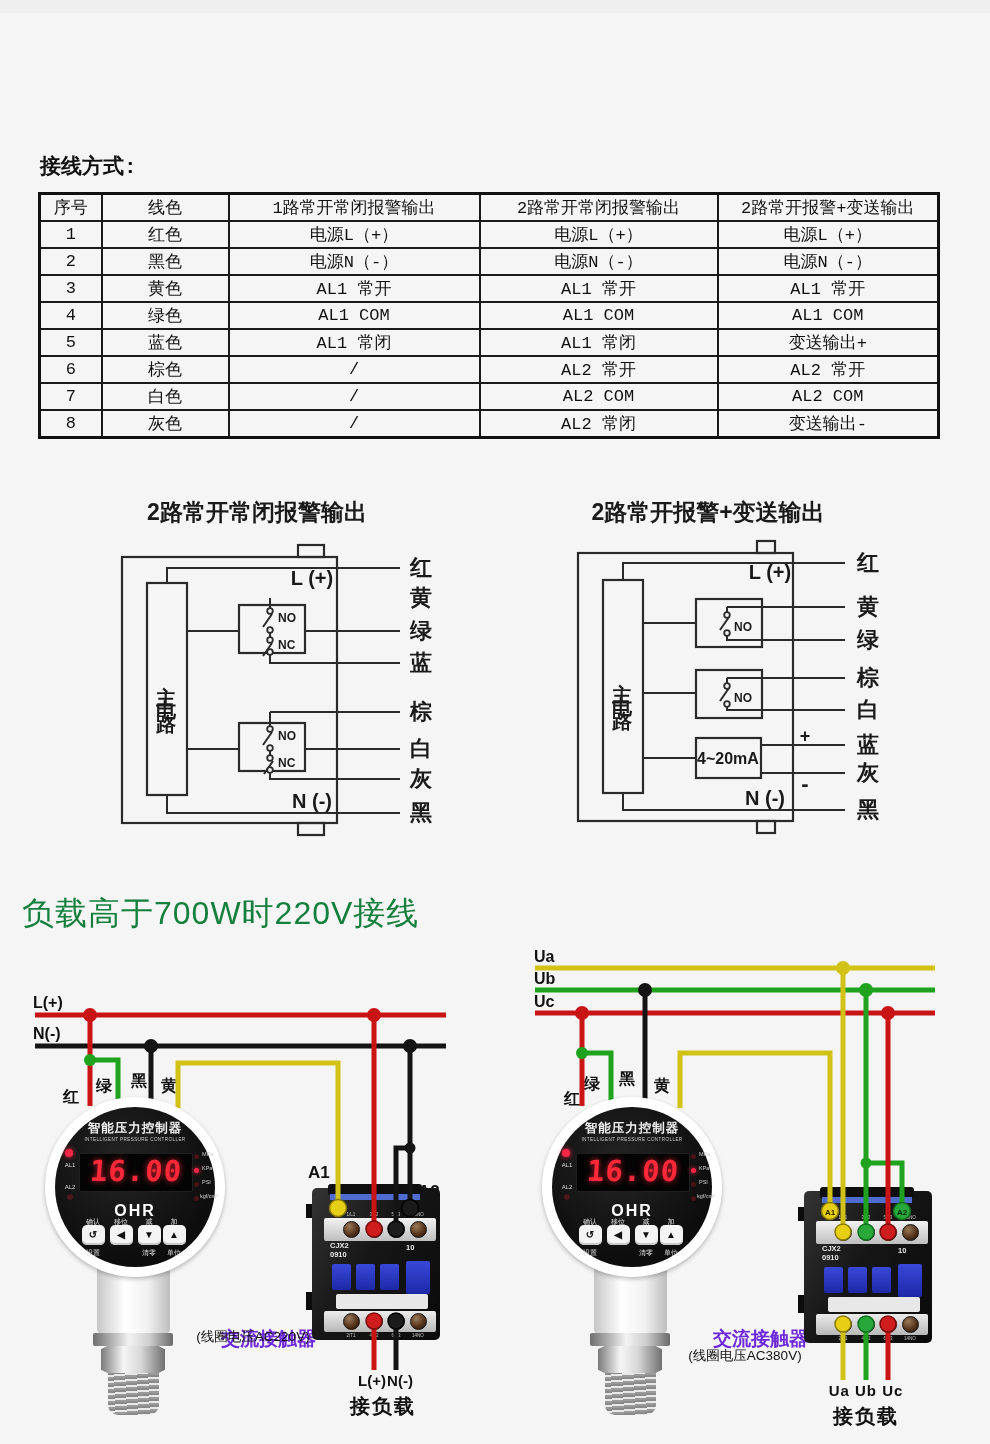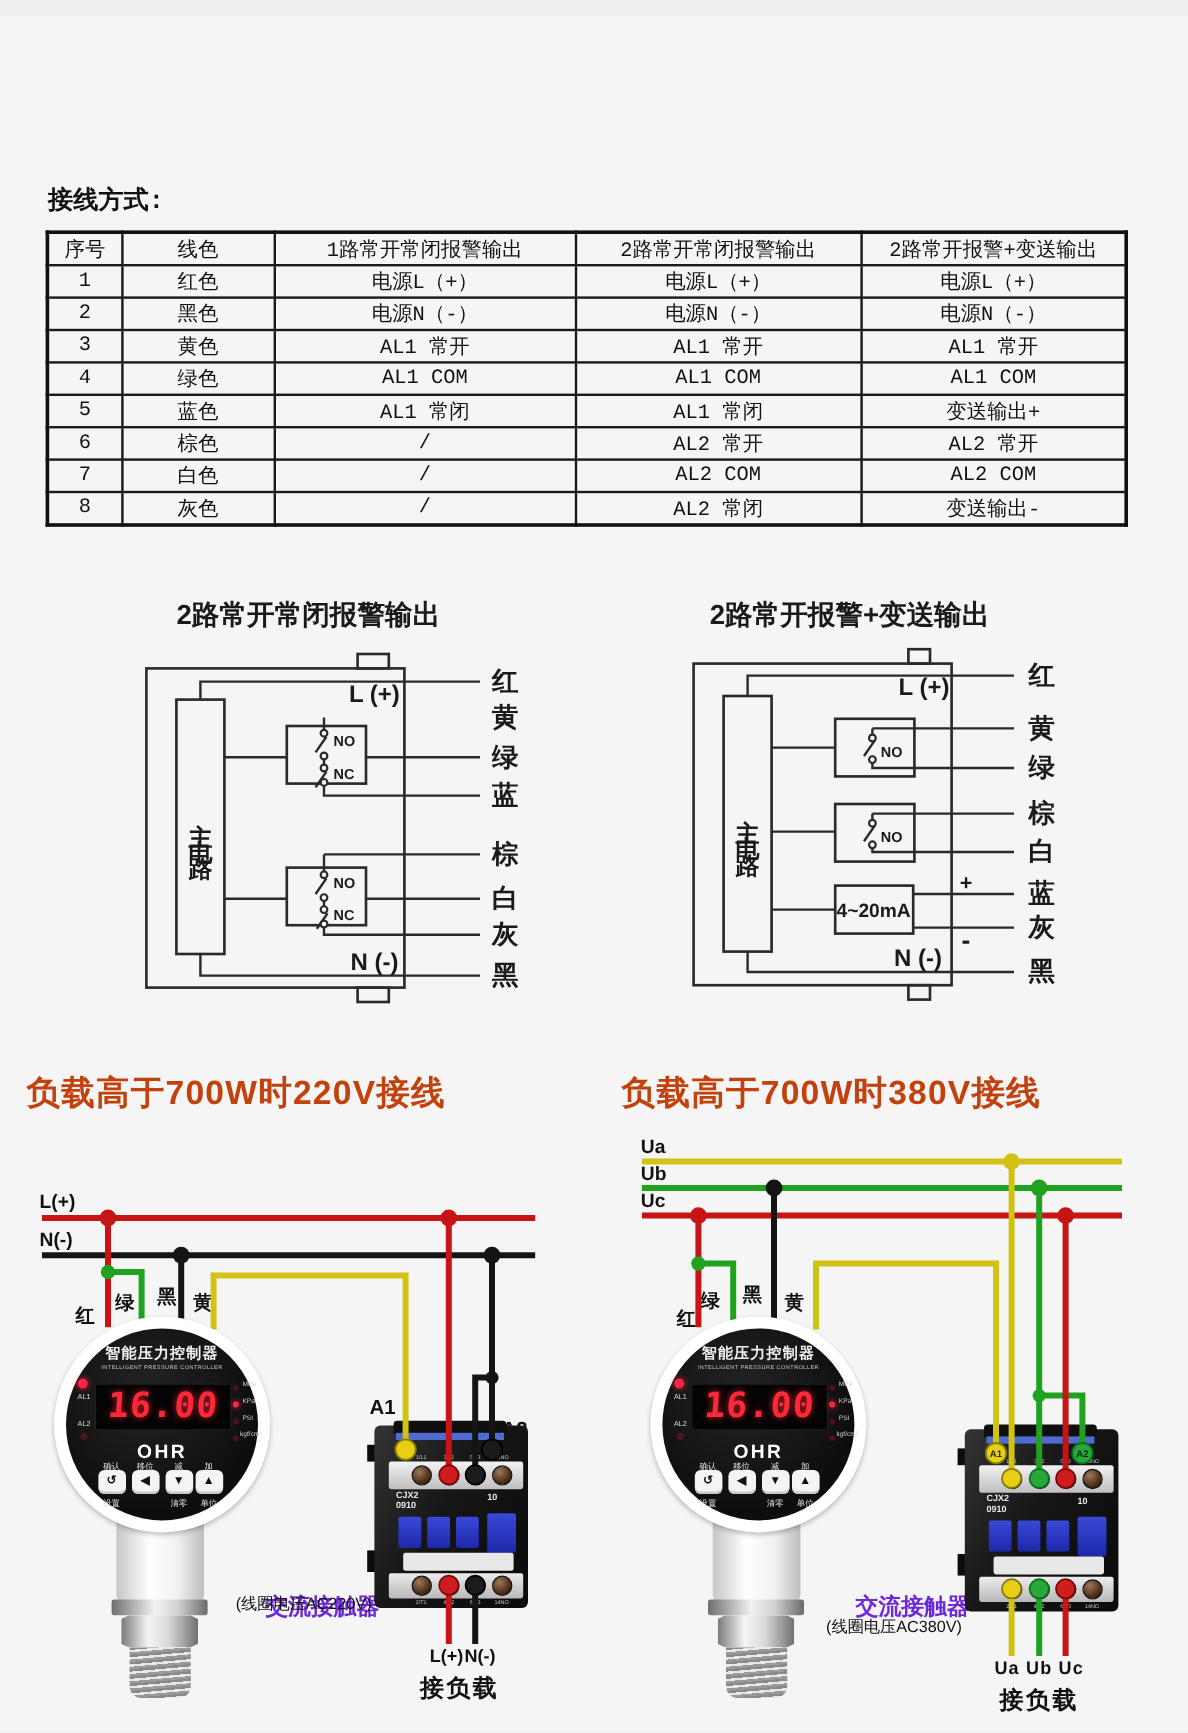--- a/index.html
+++ b/index.html
@@ -24,21 +24,21 @@
   .dlabel{font-size:22px;font-weight:bold;}
   .dtitle{font-size:23px;font-weight:bold;}
   .dln{font-size:20px;font-weight:bold;}
   .dno{font-size:12px;font-weight:bold;}
   .dbox{fill:none;stroke:#2a2a2a;stroke-width:2.2;}
   .dwire{fill:none;stroke:#2a2a2a;stroke-width:2;}
   .dc{fill:#f5f5f5;stroke:#2a2a2a;stroke-width:1.8;}
   .main-vert{writing-mode:vertical-lr;text-orientation:upright;font-size:20px;font-weight:bold;color:#1a1a1a;letter-spacing:14px;display:flex;align-items:center;justify-content:center;}
 
   
-  .scene-title{font-size:28px;font-weight:bold;color:#c2410c;letter-spacing:1px;}
+  .scene-title{font-size:32px;font-weight:normal;color:#15803d;letter-spacing:1px;}
   .line-label{font-size:16px;font-weight:bold;color:#111;}
   .wcn{font-size:16px;font-weight:bold;color:#111;}
   .a-label{font-size:17px;font-weight:bold;color:#111;}
   .cap{font-size:19px;font-weight:bold;color:#6d28d9;text-align:right;}
   .cap-sub{font-size:13.5px;color:#111;text-align:center;}
   .load-term{font-size:15px;font-weight:bold;color:#111;text-align:center;}
   .load-lbl{font-size:20px;font-weight:bold;color:#111;text-align:center;letter-spacing:2px;}
   .scene-svg{left:0;top:0;pointer-events:none;z-index:2;}
 
   
@@ -356,21 +356,20 @@
     </div>
 
     <div class="abs cap" style="left:198px;top:446px;width:118px;">交流接触器</div>
     <div class="abs cap-sub" style="left:178px;top:448px;width:150px;">(线圈电压AC220V)</div>
     <div class="abs load-term" style="left:350px;top:492px;width:44px;">L(+)</div>
     <div class="abs load-term" style="left:378px;top:492px;width:44px;">N(-)</div>
     <div class="abs load-lbl" style="left:341px;top:513px;width:84px;">接负载</div>
   </div>
 
   <div class="abs" style="left:500px;top:880px;width:490px;height:564px;">
-    <div class="abs scene-title" style="left:18px;top:12px;">负载高于700W时380V接线</div>
     <svg class="abs scene-svg" width="490" height="564" viewBox="0 0 490 564">
       <path d="M35,88 H435" stroke="#d2c216" stroke-width="5" fill="none"></path>
       <path d="M35,110 H435" stroke="#1fa31f" stroke-width="5" fill="none"></path>
       <path d="M35,133 H435" stroke="#c81414" stroke-width="5" fill="none"></path>
       <path d="M82,133 V226" stroke="#c81414" stroke-width="5" fill="none"></path>
       <circle cx="82" cy="133" r="7" fill="#c81414"></circle>
       <path d="M82,173 H111 V226" stroke="#1fa31f" stroke-width="5" fill="none"></path>
       <circle cx="82" cy="173" r="6" fill="#1fa31f"></circle>
       <path d="M145,108 V228" stroke="#141414" stroke-width="5" fill="none"></path>
       <circle cx="145" cy="110" r="7" fill="#141414"></circle>

